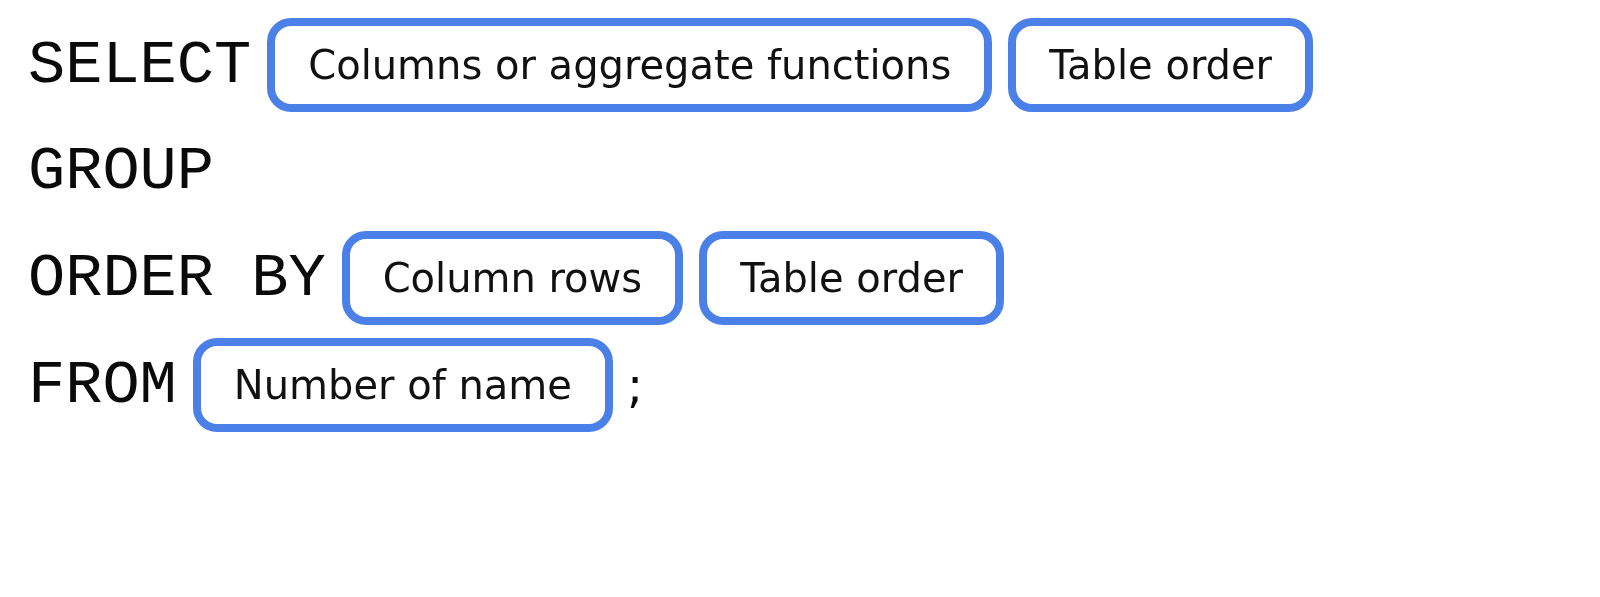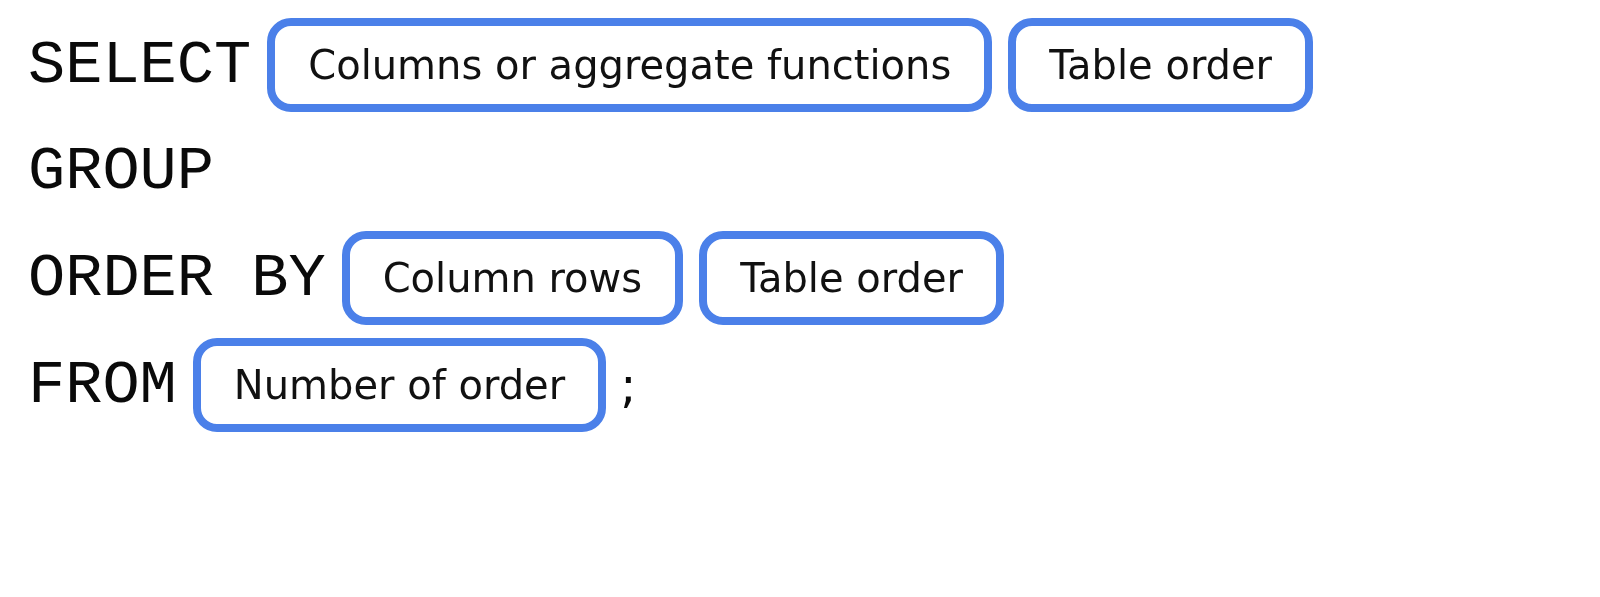--- a/index.html
+++ b/index.html
@@ -71,17 +71,17 @@
 
 
   <div class="syntax-row">
     <span class="keyword">ORDER BY</span>
     <span class="placeholder-box">Column rows</span>
     <span class="placeholder-box">Table order</span>
   </div>
 
   <div class="syntax-row">
     <span class="keyword">FROM</span>
-    <span class="placeholder-box">Number of order</span>
+    <span class="placeholder-box">Number of name</span>
     <span class="punctuation">;</span>
   </div>
 
 </div>
 
 </body></html>

